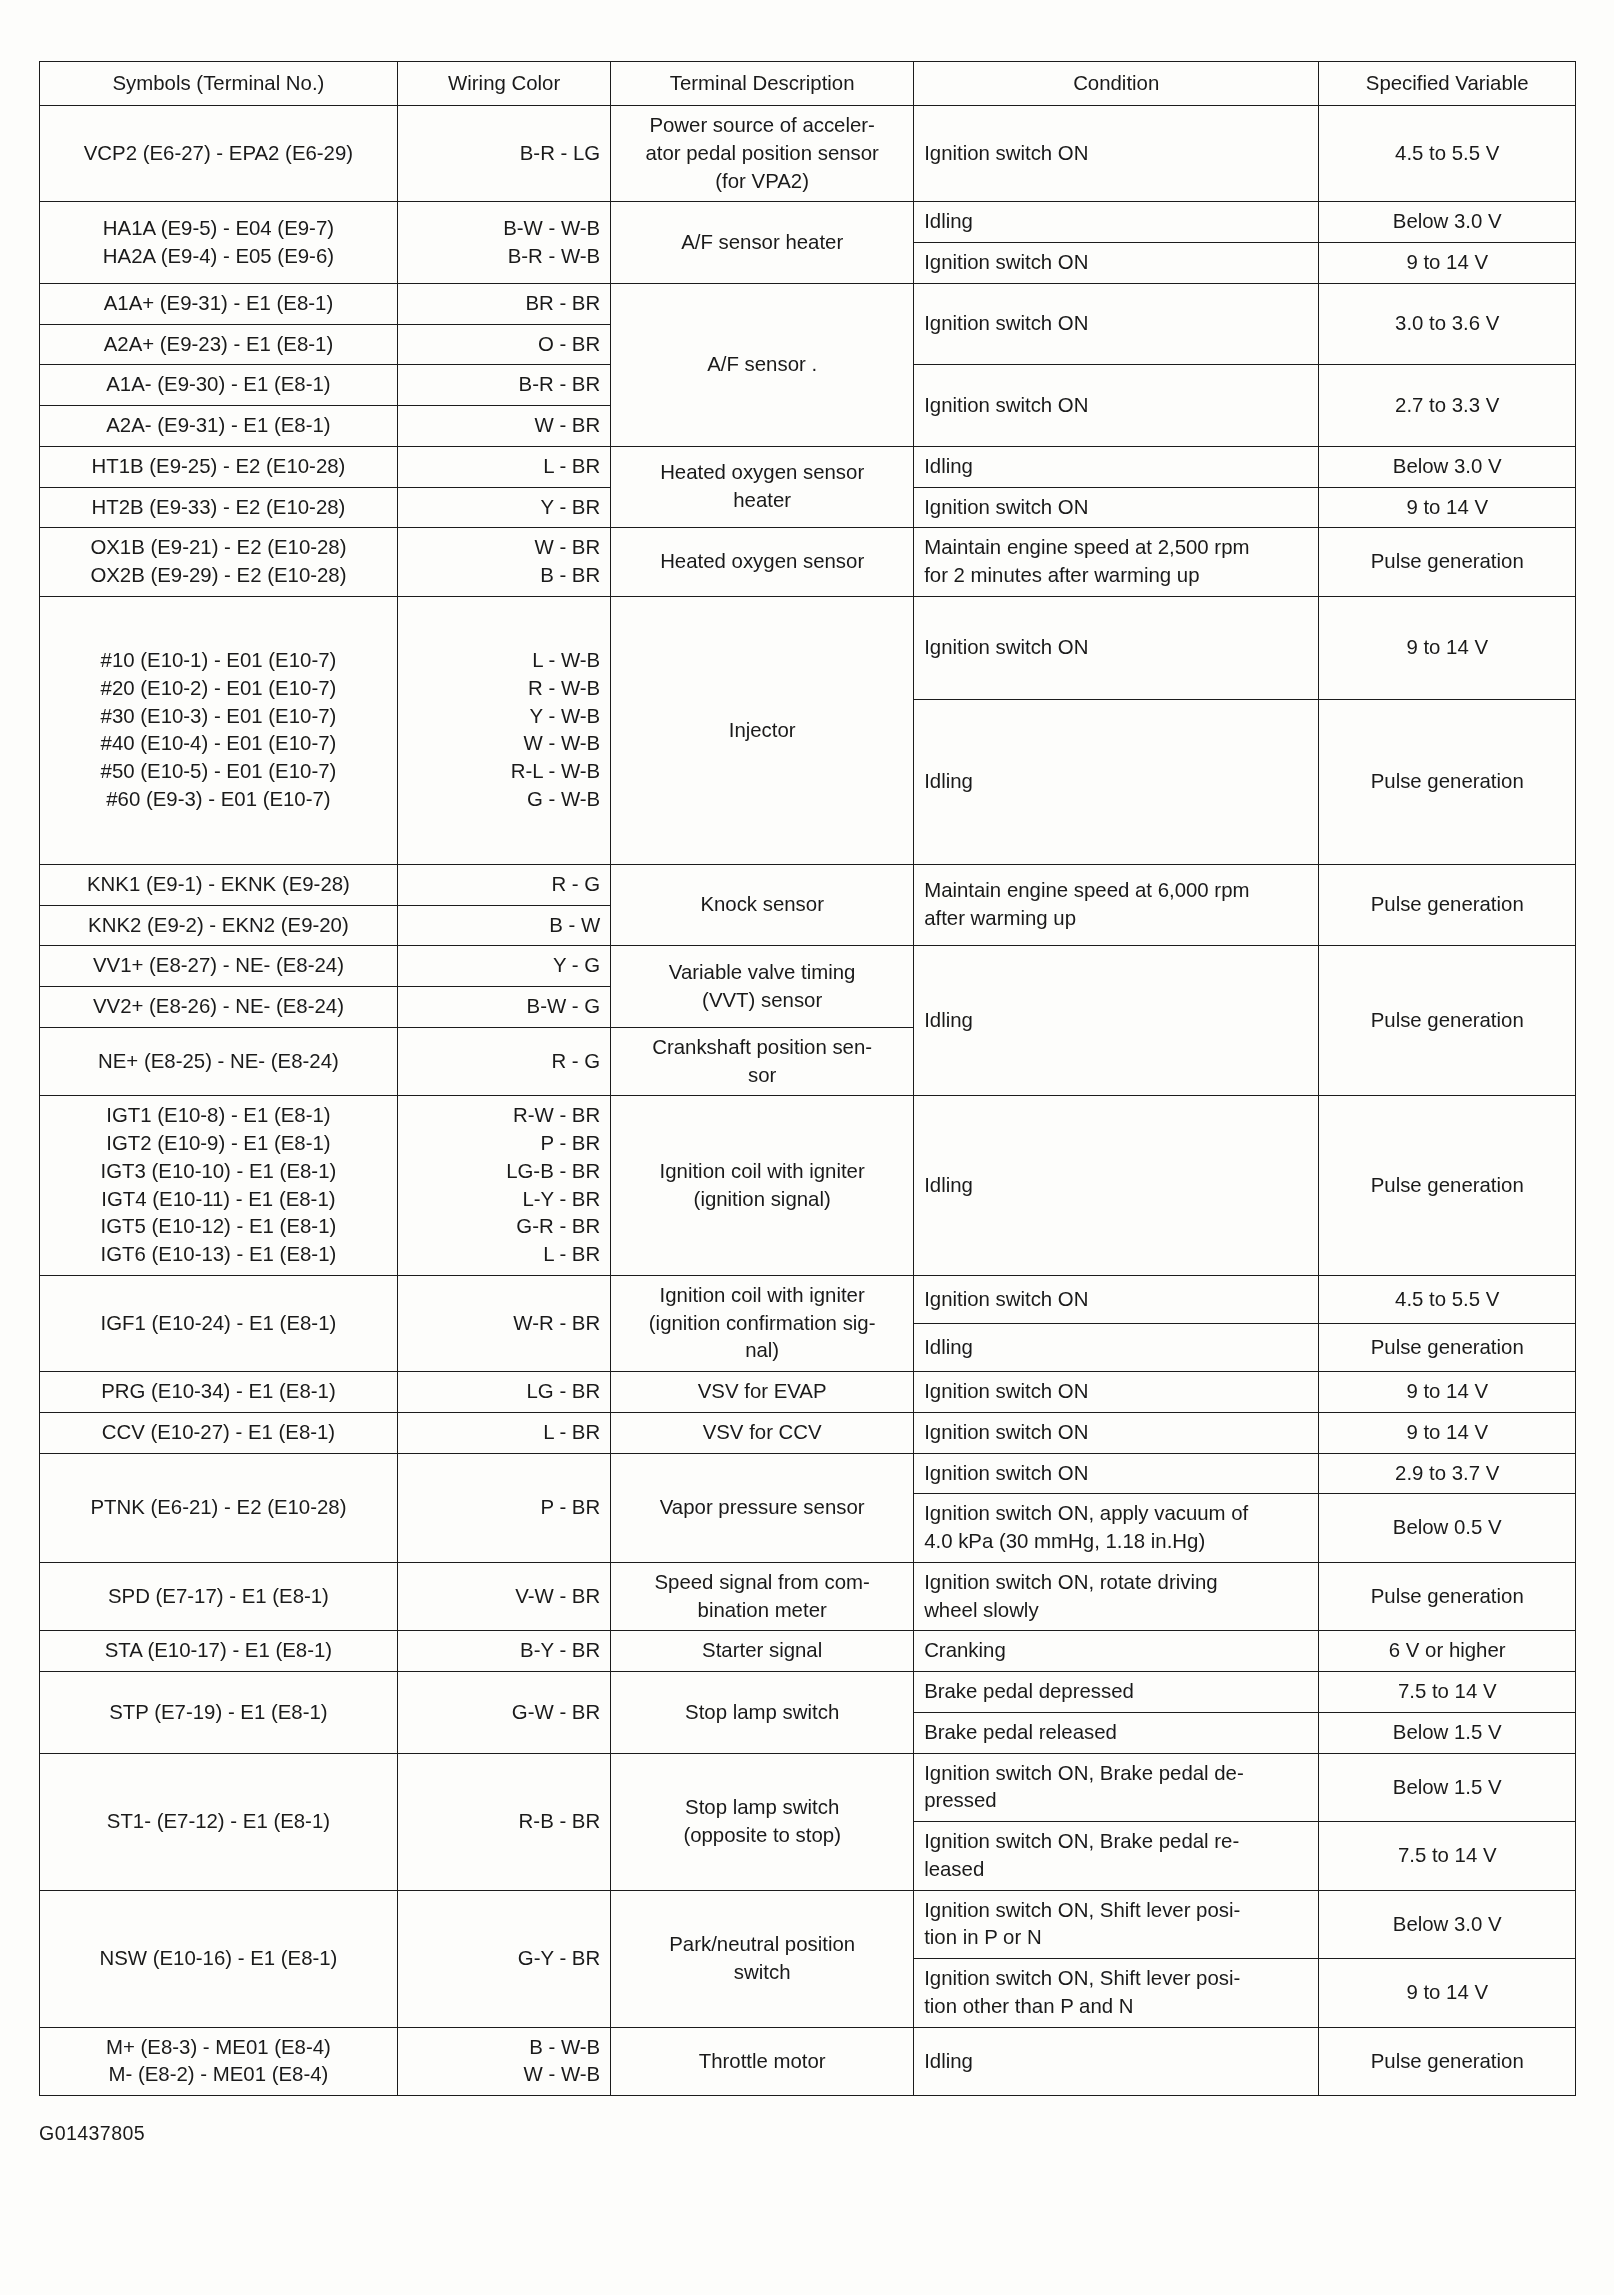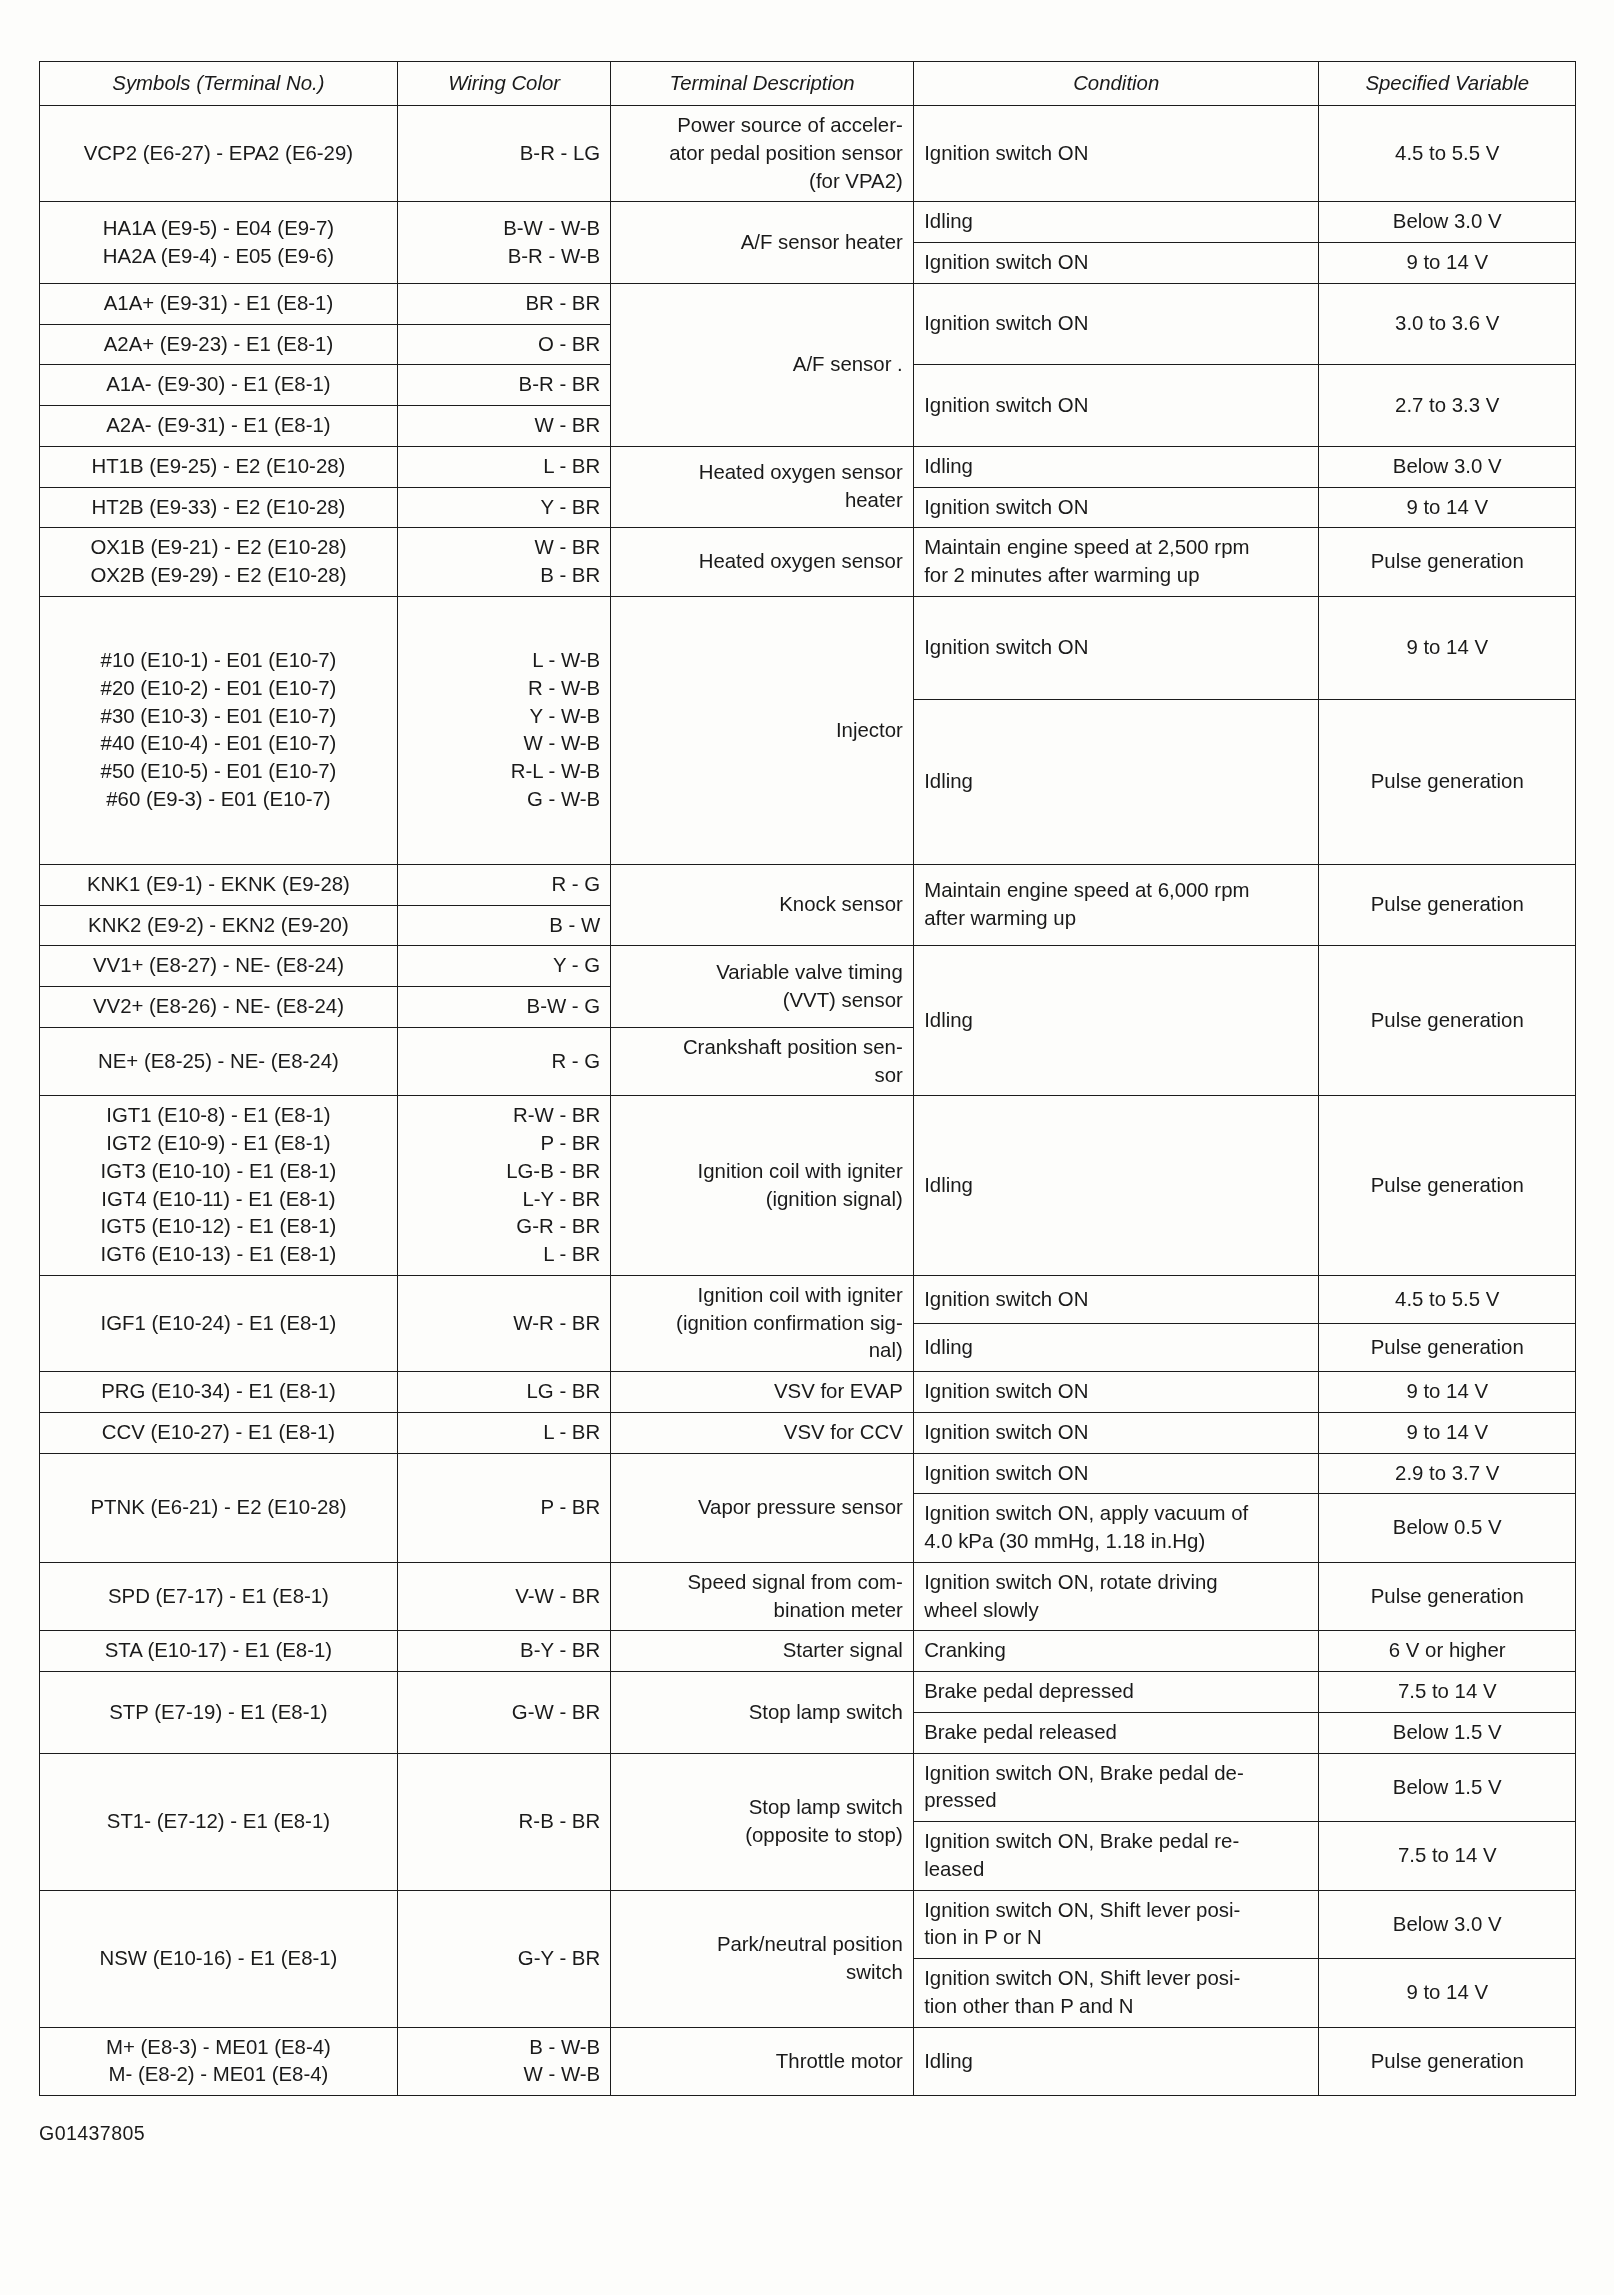--- a/index.html
+++ b/index.html
@@ -15,24 +15,24 @@
   col.c-wire { width:13.9%; }
   col.c-desc { width:19.7%; }
   col.c-cond { width:26.4%; }
   col.c-spec { width:16.7%; }
   th, td {
     border:1.7px solid var(--line, #1c1c1c);
     font-size:20.4px; line-height:1.36; font-weight:400;
     padding:6px 10.2px; vertical-align:middle;
     white-space:pre-line; overflow:hidden;
   }
-  th { text-align:center; padding:7.7px 3.4px;font-style:italic; }
+  th { text-align:center; padding:7.7px 3.4px; }
   td.sym  { text-align:center; }
   td.wire { text-align:right; }
-  td.desc { text-align:right; }
+  td.desc { text-align:center; }
   td.cond { text-align:left; }
   td.spec { text-align:center; }
   td.ht-a { height:90px; }
   td.ht-b { height:152px; }
   .figcode { margin-top:26px; font-size:19.6px; letter-spacing:0.4px; }
 </style>
 </head>
 <body>
 
 <table class="terms">

